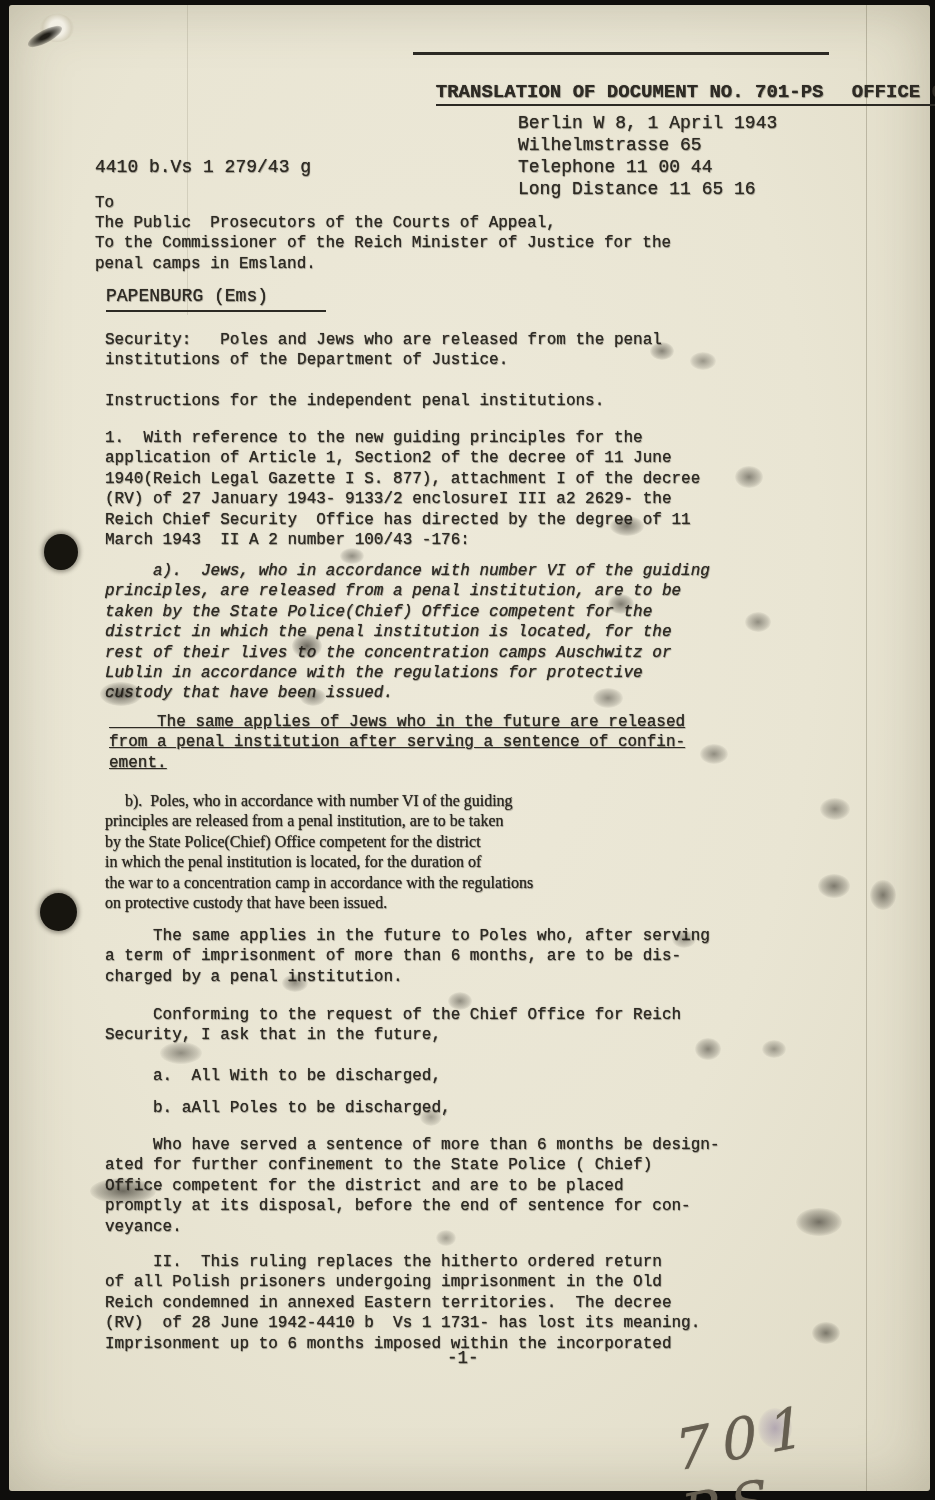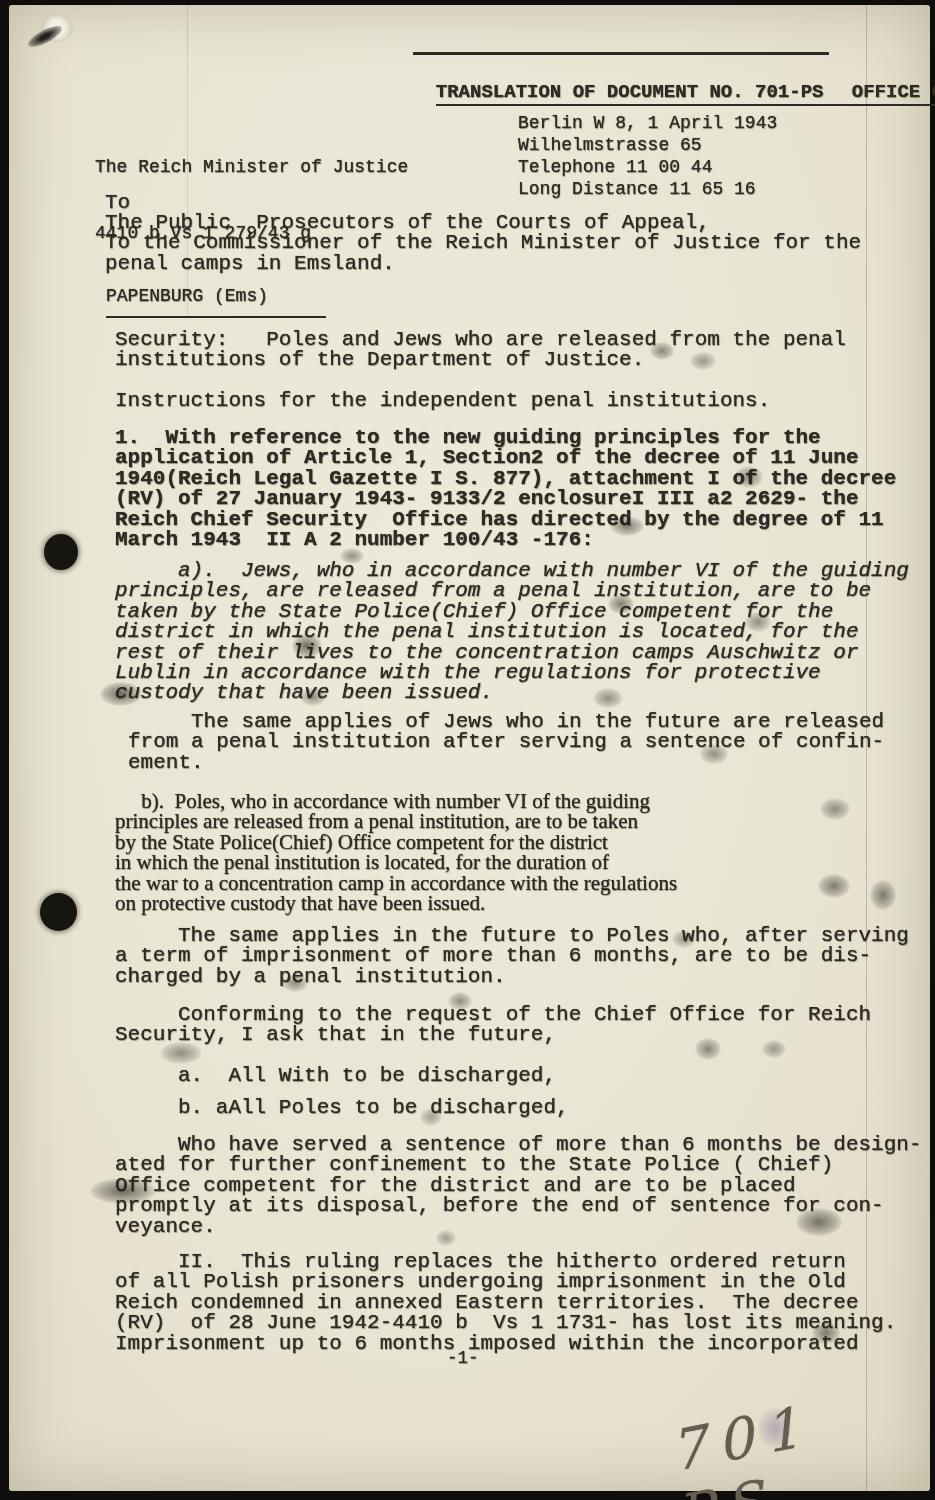--- a/index.html
+++ b/index.html
@@ -11,32 +11,32 @@
   .paper{
     position:absolute;left:9px;top:5px;width:921px;height:1486px;
     background:radial-gradient(ellipse at 45% 38%, #ede9d9 0%, #e9e5d3 55%, #dfdac5 100%);
     box-shadow:inset 0 0 60px rgba(95,85,60,0.28);
     border-radius:3px;
   }
   .tw{
     position:absolute;white-space:pre;color:#2e2b25;
     text-shadow:0 0 0.8px rgba(40,36,28,0.85), 0.6px 0.6px 0.8px rgba(40,36,28,0.4);
   }
-  .body-para{font-size:21px;line-height:20.4px;letter-spacing:0;margin-left:10px;}
+  .body-para{font-size:16px;line-height:20.4px;letter-spacing:0;}
   .hdr{font-size:18px;line-height:22px;}
   .stamp{
     font-size:19px;line-height:24px;font-weight:bold;
     border-top:3px solid #2c2a24;padding-top:1px;width:416px;
   }
   .stamp .stamp-line{
     display:inline-block;width:100%;border-bottom:2px solid #2c2a24;
   }
   .location{
     font-size:18px;line-height:22px;
-    border-bottom:2px solid #2c2a24;padding-right:58px;padding-bottom:9px;
+    border-bottom:2px solid #2c2a24;padding-right:58px;padding-bottom:3px;
   }
   .pagenum{font-size:17.5px;}
   .handwritten{
     position:absolute;left:676px;top:1394px;
     font-family:"DejaVu Serif",serif;font-style:italic;
     font-size:56px;color:#655e50;letter-spacing:12px;
     transform:rotate(-11deg) skewX(-6deg);
     text-shadow:0 0 1px rgba(90,84,70,0.6);
   }
   .hole{
@@ -70,53 +70,52 @@
 <div class="foldline" style="left:187px;top:5px;height:310px;opacity:.5;"></div>
 <div class="hole" style="left:44px;top:534px;width:34px;height:36px;"></div>
 <div class="hole" style="left:40px;top:893px;width:37px;height:38px;"></div>
 <div class="ghost-purple"></div>
 
 <div class="tw stamp" style="left:413px;top:52px;">
   <span class="stamp-line">TRANSLATION OF DOCUMENT NO. 701-PS</span><span class="stamp-line">OFFICE OF U. S. CHIEF OF COUNSEL</span>
 </div>
 
 <div class="tw hdr" style="left:95px;top:112px;">
-  <div>The Reich Minister of Justice</div>
   <div>4410 b.Vs 1 279/43 g</div>
 </div>
 
 <div class="tw hdr" style="left:518px;top:112px;">Berlin W 8, 1 April 1943
 Wilhelmstrasse 65
 Telephone 11 00 44
 Long Distance 11 65 16</div>
 
 <div class="tw body-para" style="left:95px;top:193px;line-height:20.2px;">To
 The Public  Prosecutors of the Courts of Appeal,
 To the Commissioner of the Reich Minister of Justice for the
 penal camps in Emsland.</div>
 
 <div class="tw location" style="left:106px;top:285px;">PAPENBURG (Ems)</div>
 
 <div class="tw body-para" style="left:105px;top:330px;">Security:   Poles and Jews who are released from the penal
 institutions of the Department of Justice.</div>
 <div class="tw body-para" style="left:105px;top:391px;">Instructions for the independent penal institutions.</div>
-<div class="tw body-para" style="left:105px;top:428px;font-weight:bold;">1.  With reference to the new guiding principles for the
+<div class="tw body-para" style="left:105px;top:428px;">1.  With reference to the new guiding principles for the
 application of Article 1, Section2 of the decree of 11 June
 1940(Reich Legal Gazette I S. 877), attachment I of the decree
 (RV) of 27 January 1943- 9133/2 enclosureI III a2 2629- the
 Reich Chief Security  Office has directed by the degree of 11
 March 1943  II A 2 number 100/43 -176:</div>
 <div class="tw body-para" style="left:105px;top:561px;font-style:italic;">     a).  Jews, who in accordance with number VI of the guiding
 principles, are released from a penal institution, are to be
 taken by the State Police(Chief) Office competent for the
 district in which the penal institution is located, for the
 rest of their lives to the concentration camps Auschwitz or
 Lublin in accordance with the regulations for protective
 custody that have been issued.</div>
-<div class="tw body-para" style="left:118px;top:712px;">     The same applies of Jews who in the future are released
+<div class="tw body-para" style="left:109px;top:712px;text-decoration:underline;">     The same applies of Jews who in the future are released
 from a penal institution after serving a sentence of confin-
 ement.</div>
 <div class="tw body-para" style="left:105px;top:791px;font-family:Liberation Serif, serif;">     b).  Poles, who in accordance with number VI of the guiding
 principles are released from a penal institution, are to be taken
 by the State Police(Chief) Office competent for the district
 in which the penal institution is located, for the duration of
 the war to a concentration camp in accordance with the regulations
 on protective custody that have been issued.</div>
 <div class="tw body-para" style="left:105px;top:926px;">     The same applies in the future to Poles who, after serving
 a term of imprisonment of more than 6 months, are to be dis-

